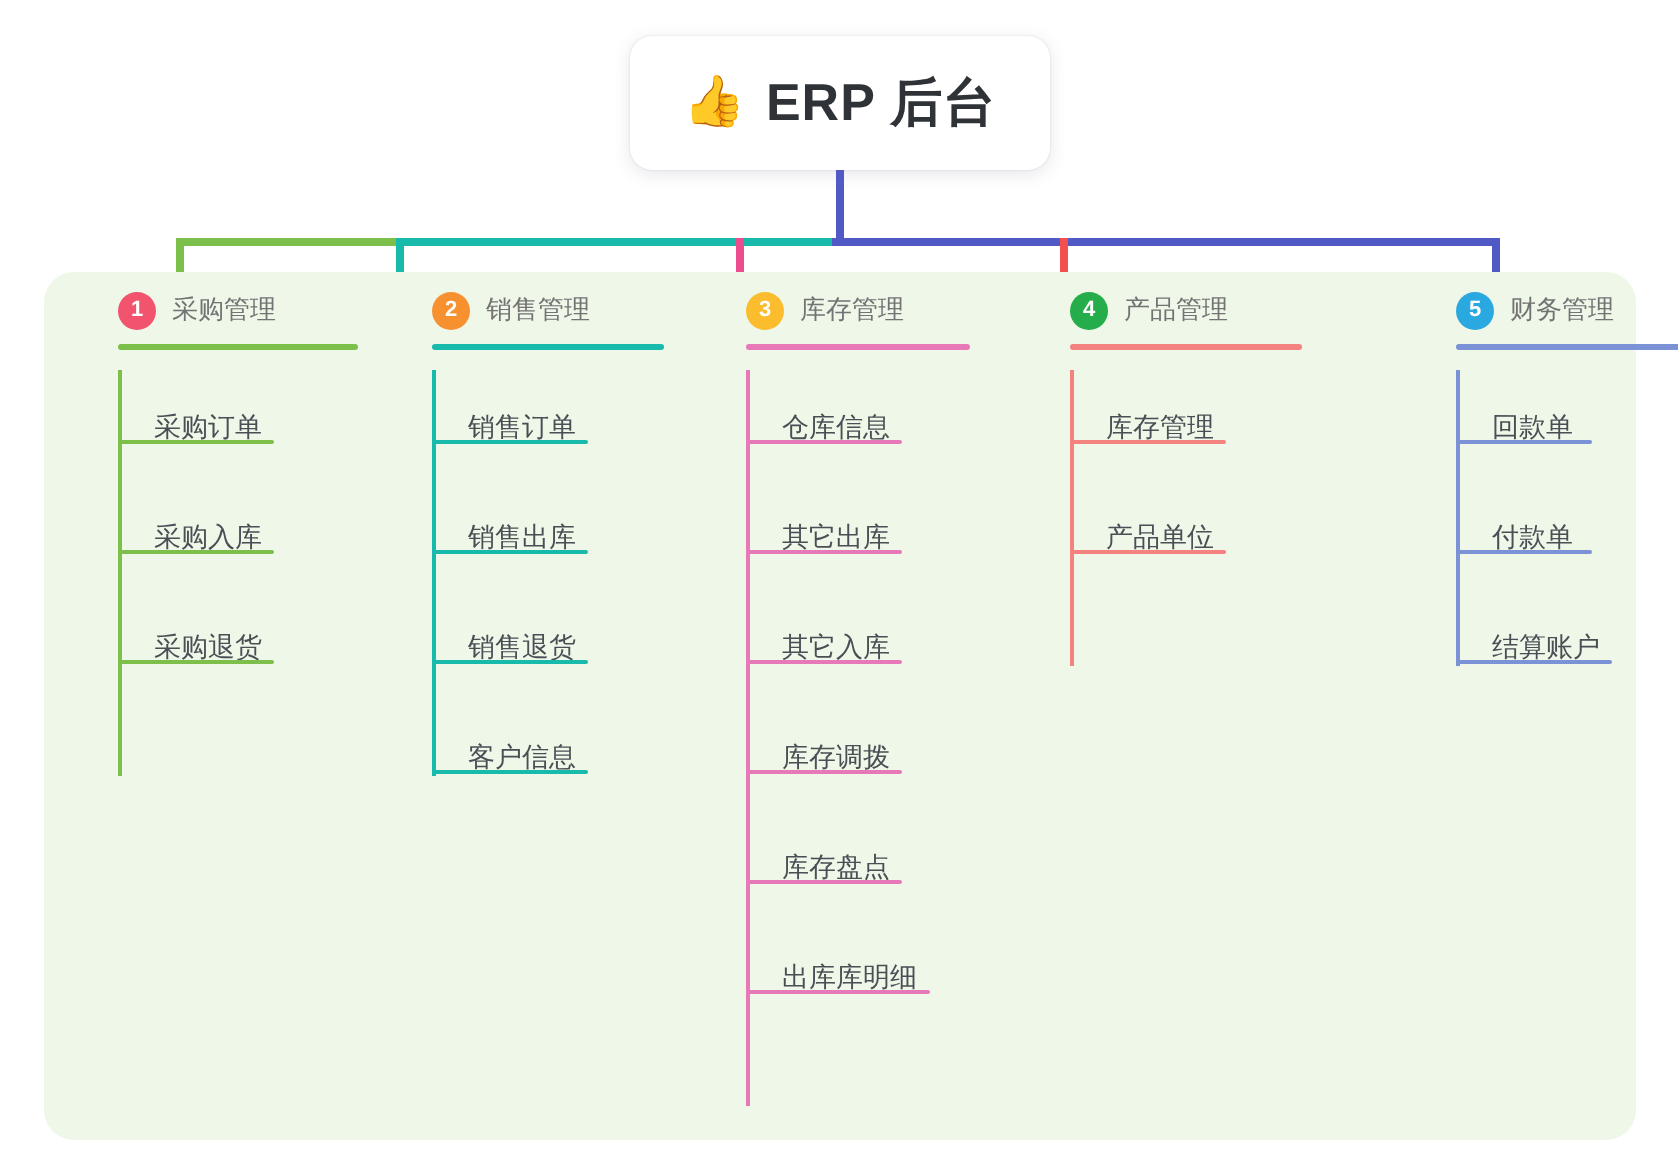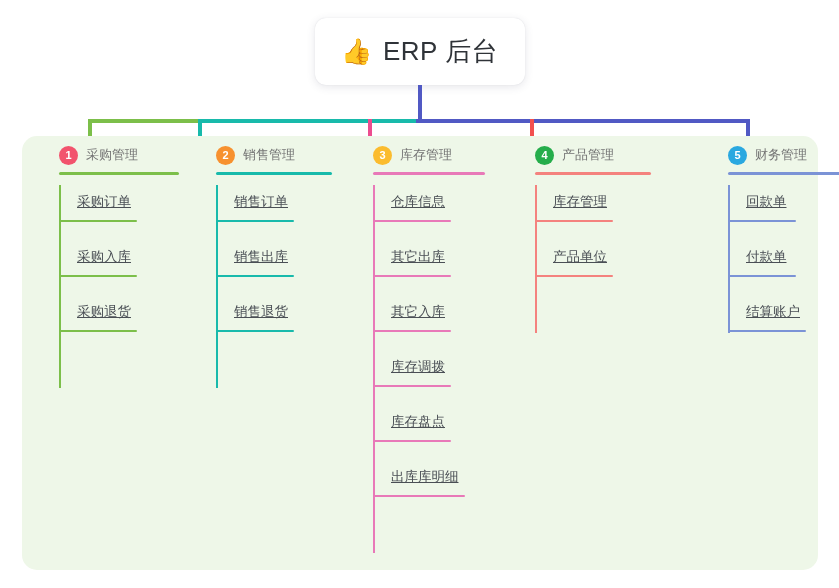--- a/index.html
+++ b/index.html
@@ -14,21 +14,21 @@
 
   
   .root-card{
     position:absolute;left:315px;top:18px;width:210px;height:67px;
     background:#ffffff;border-radius:11px;
     box-shadow:0 2px 9px rgba(60,64,90,.13),0 0 1px rgba(60,64,90,.18);
     display:flex;align-items:center;justify-content:center;gap:10px;
     box-sizing:border-box;
   }
   .root-emoji{font-size:25px;line-height:1;}
-  .root-title{font-size:26px;color:#2f3338;letter-spacing:.5px;white-space:nowrap;}
+  .root-title{font-size:26px;color:#2f3338;letter-spacing:.5px;white-space:nowrap;font-weight:bold;}
 
   
   .stem{position:absolute;width:4px;background:#5159c4;}
   .bus-seg{position:absolute;height:4px;}
   .drop{position:absolute;width:4px;}
 
   
   .panel{
     position:absolute;left:22px;top:136px;width:796px;height:434px;
     background:#eef7e8;border-radius:15px;
@@ -43,22 +43,22 @@
     color:#fff;font-size:11px;font-weight:bold;flex:none;
     line-height:1;
   }
   .col-title{font-size:13px;color:#737373;white-space:nowrap;}
   .head-rule{position:absolute;left:18px;bottom:-1px;height:3px;border-radius:2px;}
 
   .col-body{position:relative;margin-top:11px;}
   .trunk{position:absolute;left:18px;top:0;width:2px;}
   .leaf{position:relative;height:55px;}
   .leaf-label{
-    position:absolute;left:36px;top:8px;
-    font-size:13.5px;color:#4a4f55;white-space:nowrap;text-decoration:underline;
+    position:absolute;left:36px;top:20px;
+    font-size:13.5px;color:#4a4f55;white-space:nowrap;
   }
   .leaf-rule{position:absolute;left:18px;top:35px;height:2px;border-radius:1px;}
 </style>
 </head>
 <body>
 
 <div id="canvas">
 
   <div class="root-card">
     <span class="root-emoji">👍</span>
@@ -115,20 +115,24 @@
           <span class="leaf-rule" style="width:78px;background:#18baab;"></span>
         </div>
         <div class="leaf">
           <span class="leaf-label">销售出库</span>
           <span class="leaf-rule" style="width:78px;background:#18baab;"></span>
         </div>
         <div class="leaf">
           <span class="leaf-label">销售退货</span>
           <span class="leaf-rule" style="width:78px;background:#18baab;"></span>
         </div>
+        <div class="leaf">
+          <span class="leaf-label">客户信息</span>
+          <span class="leaf-rule" style="width:78px;background:#18baab;"></span>
+        </div>
       </div>
     </div>
 
     <div class="col" style="left:333px;width:170px;">
       <div class="col-head">
         <span class="badge" style="background:#fbbc2e;">3</span>
         <span class="col-title">库存管理</span>
         <span class="head-rule" style="width:112px;background:#e879b8;"></span>
       </div>
       <div class="col-body">

